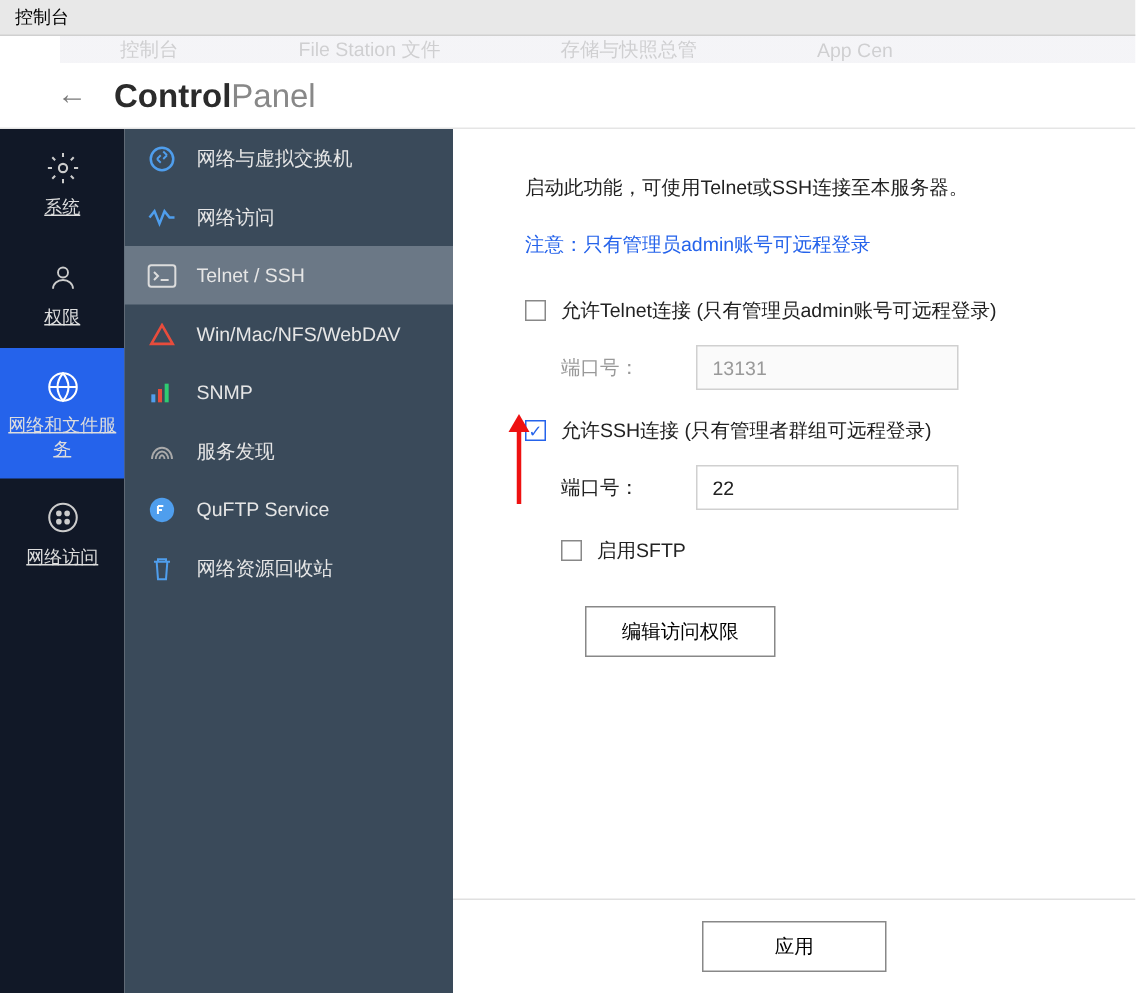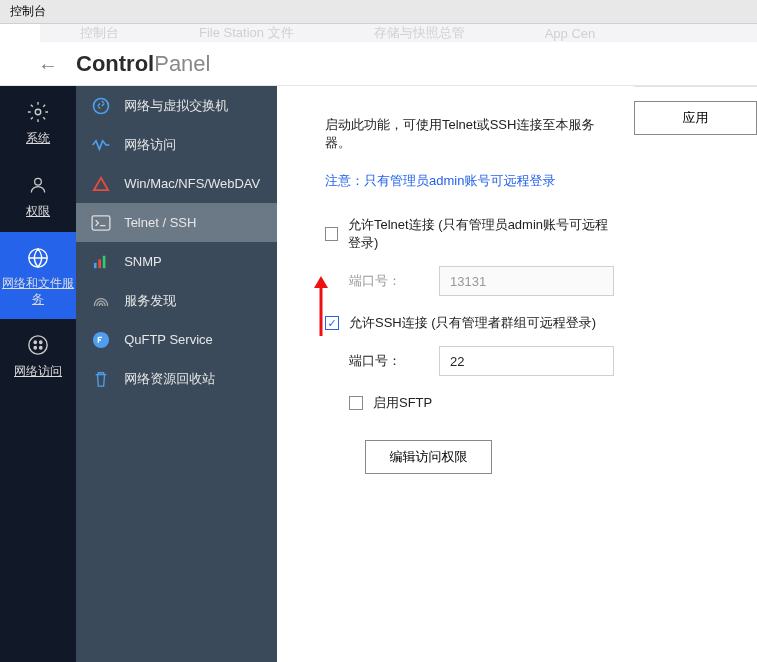--- a/index.html
+++ b/index.html
@@ -20,21 +20,21 @@
     .sidebar1 { width: 83px; background: #111827; display: flex; flex-direction: column; align-items: center; }
     .sb1-item { width: 100%; display: flex; flex-direction: column; align-items: center; padding: 14px 0 12px 0; color: #ddd; font-size: 12px; cursor: pointer; text-decoration: underline; }
     .sb1-item.active { background: #2563eb; }
     .sb1-icon { width: 24px; height: 24px; margin-bottom: 6px; display: flex; align-items: center; justify-content: center; }
     
     .sidebar2 { width: 219px; background: #3a4a5a; }
     .sb2-item { display: flex; align-items: center; height: 39px; padding-left: 14px; color: #e6e6e6; font-size: 13px; cursor: pointer; }
     .sb2-item.active { background: #6b7886; }
     .sb2-icon { width: 22px; height: 22px; margin-right: 12px; display: flex; align-items: center; justify-content: center; }
     
-    .content { flex: 1; background: #fff; position: relative; display: flex; flex-direction: row; }
+    .content { flex: 1; background: #fff; position: relative; display: flex; flex-direction: column; }
     .content-inner { padding: 30px 20px 0 48px; flex: 1; font-size: 13px; color: #222; }
     .desc { margin-bottom: 20px; }
     .warning { color: #2563eb; margin-bottom: 26px; }
     
     .checkbox-row { display: flex; align-items: center; margin-bottom: 14px; }
     .chk { width: 14px; height: 14px; border: 1px solid #888; margin-right: 10px; display: flex; align-items: center; justify-content: center; font-size: 11px; color: #2563eb; }
     .chk.checked { border-color: #2563eb; }
     
     .port-row { display: flex; align-items: center; margin-left: 24px; margin-bottom: 18px; }
     .port-label { width: 90px; color: #999; font-size: 13px; }
@@ -124,36 +124,36 @@
       <span>网络与虚拟交换机</span>
     </div>
     <div class="sb2-item">
       <div class="sb2-icon">
           <svg width="20" height="14" viewBox="0 0 24 14">
             <path d="M2 7l4-5 4 10 4-10 4 5 4 0" stroke="#4f9eed" stroke-width="2" fill="none"></path>
           </svg>
         </div>
       <span>网络访问</span>
     </div>
-    <div class="sb2-item">
-      <div class="sb2-icon">
-          <svg width="18" height="16" viewBox="0 0 20 18">
-            <path d="M10 2l8 14H2z" fill="none" stroke="#e74c3c" stroke-width="2"></path>
-          </svg>
-        </div>
-      <span>Win/Mac/NFS/WebDAV</span>
-    </div>
     <div class="sb2-item active">
       <div class="sb2-icon">
           <svg width="20" height="16" viewBox="0 0 22 18">
             <rect x="1" y="1" width="20" height="16" rx="2" fill="none" stroke="#ddd" stroke-width="1.5"></rect>
             <path d="M5 6l3 3-3 3M10 12h6" stroke="#ddd" stroke-width="1.5" fill="none"></path>
           </svg>
         </div>
       <span>Telnet / SSH</span>
+    </div>
+    <div class="sb2-item">
+      <div class="sb2-icon">
+          <svg width="18" height="16" viewBox="0 0 20 18">
+            <path d="M10 2l8 14H2z" fill="none" stroke="#e74c3c" stroke-width="2"></path>
+          </svg>
+        </div>
+      <span>Win/Mac/NFS/WebDAV</span>
     </div>
     <div class="sb2-item">
       <div class="sb2-icon">
           <svg width="18" height="16" viewBox="0 0 20 18">
             <rect x="2" y="10" width="3" height="6" fill="#4f9eed"></rect>
             <rect x="7" y="6" width="3" height="10" fill="#e74c3c"></rect>
             <rect x="12" y="2" width="3" height="14" fill="#2ecc71"></rect>
           </svg>
         </div>
       <span>SNMP</span>

